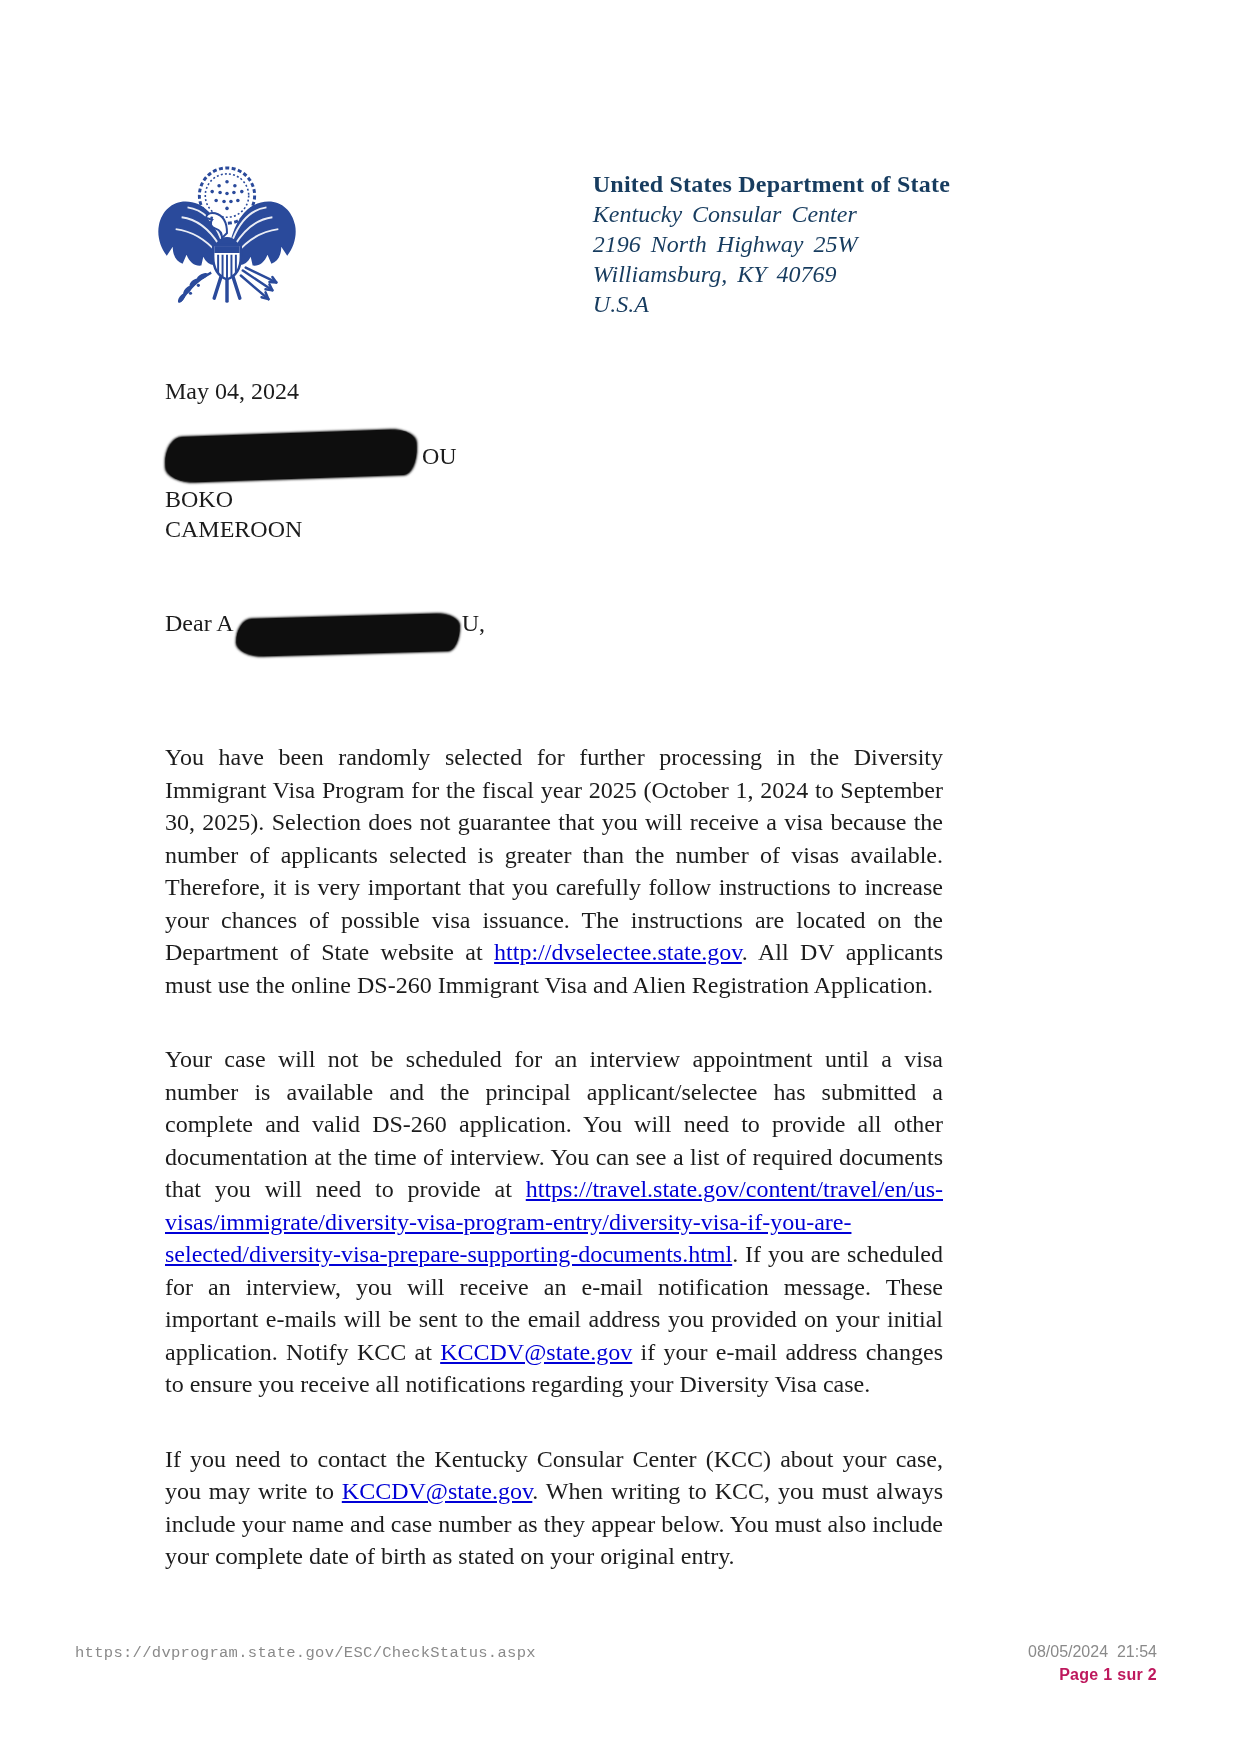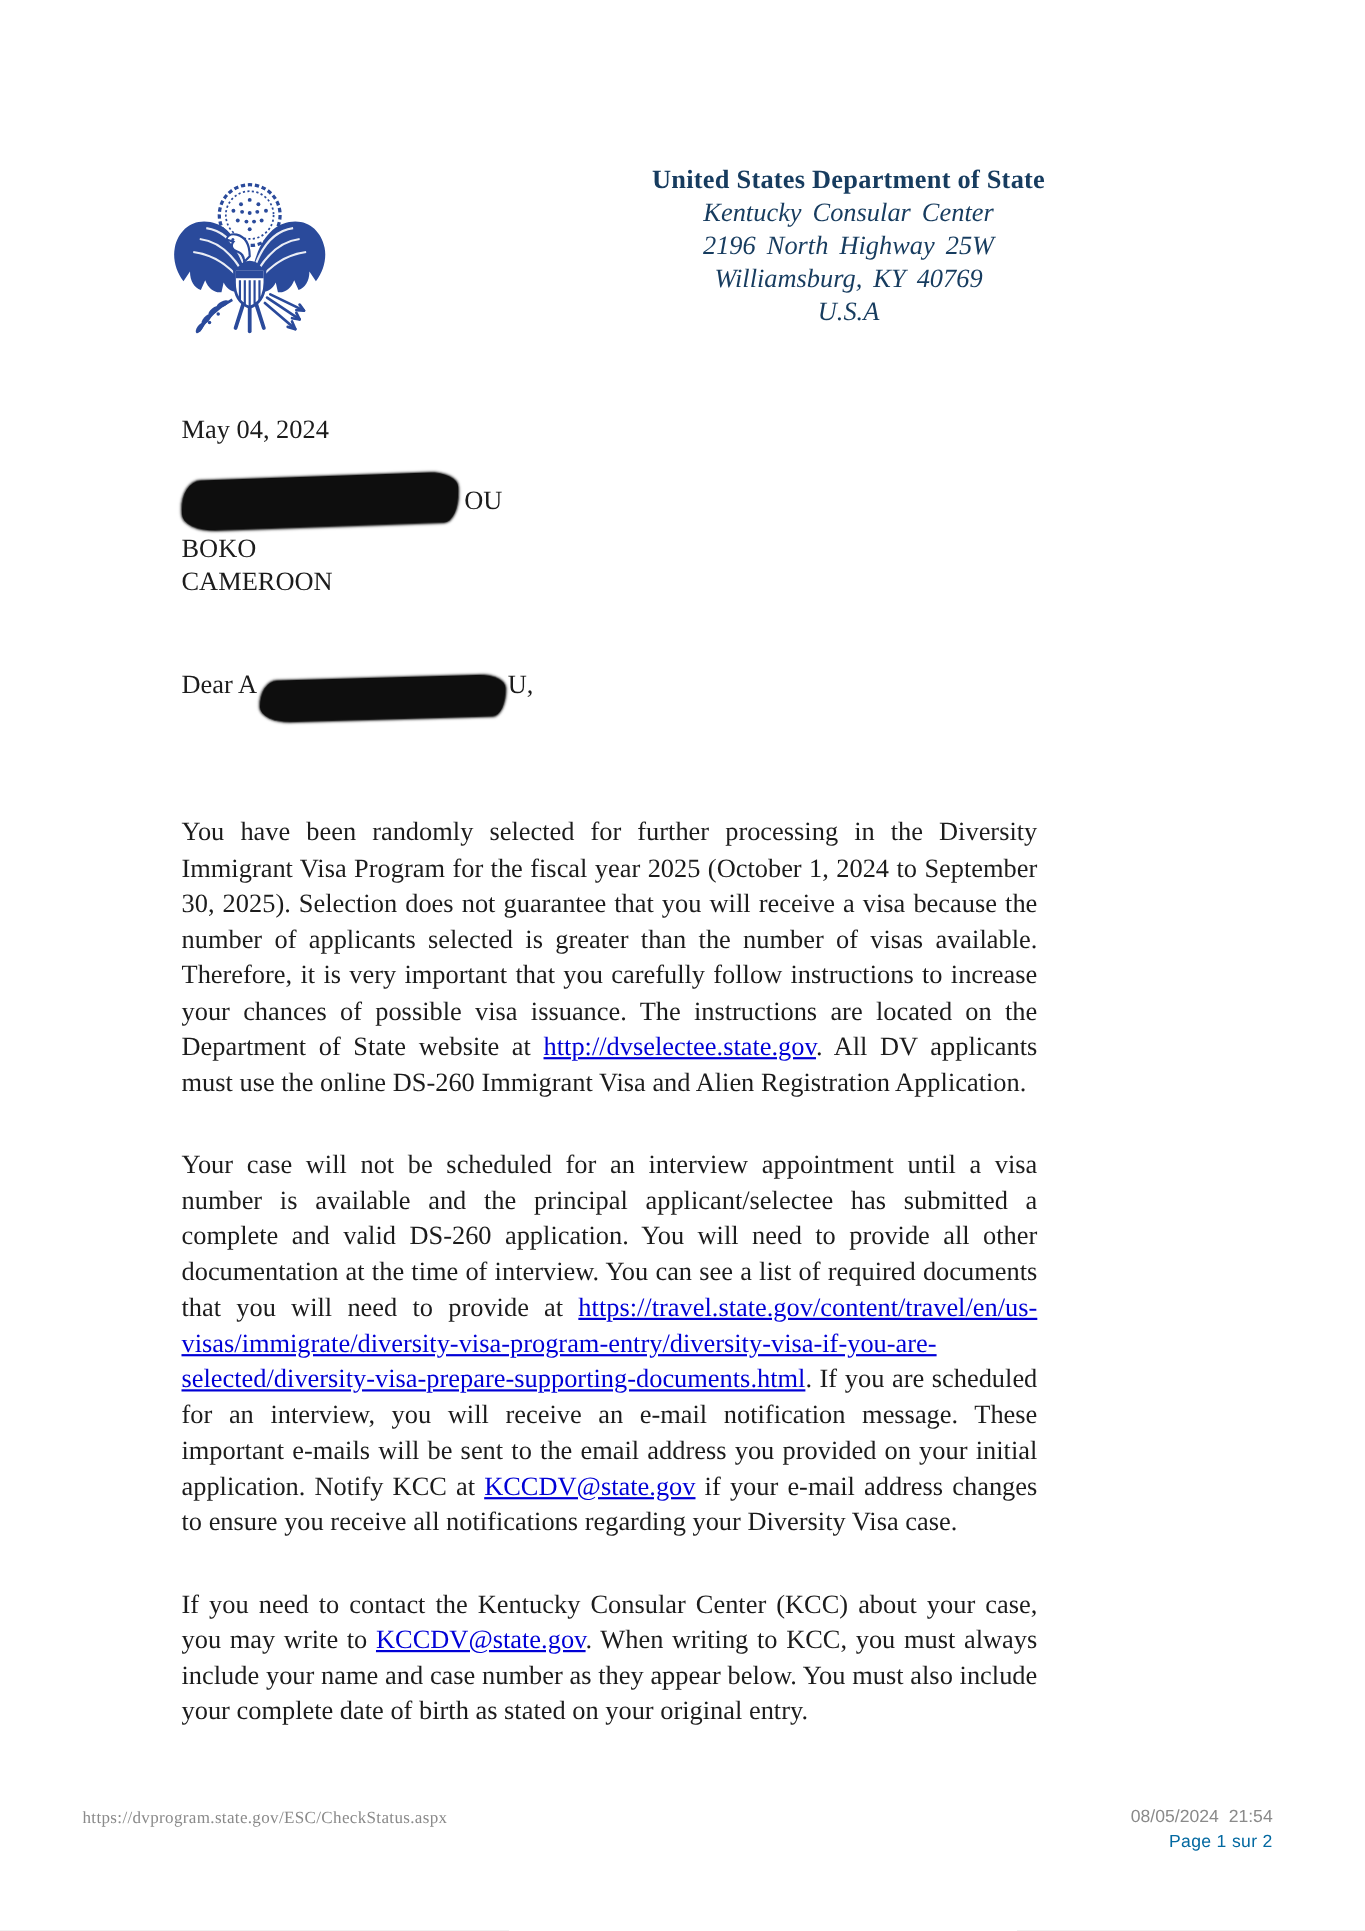--- a/index.html
+++ b/index.html
@@ -16,22 +16,22 @@
   }
 
   
   .seal {
     position: absolute;
     left: 152px; top: 162px;
     width: 150px; height: 150px;
   }
   .letterhead {
     position: absolute;
-    top: 149px; right: 291px;
-    text-align: center;
+    top: 169px; right: 291px;
+    text-align: left;
     color: #173c5f;
     line-height: 30px;
     font-size: 24px;
   }
   .letterhead .org { font-weight: bold; letter-spacing: 0.2px; }
   .letterhead .lh-line { font-style: italic; word-spacing: 4px; }
 
   
   .date-line { position: absolute; left: 165px; top: 378px; font-size: 24px; }
   .address-block { position: absolute; left: 165px; top: 428px; font-size: 24px; }
@@ -68,33 +68,33 @@
   .link {
     color: #0000d6;
     text-decoration: underline;
     overflow-wrap: anywhere;
     cursor: pointer;
   }
 
   
   .footer-url {
     position: absolute; left: 75px; top: 1644px;
-    font-family: Liberation Serif, serif;
+    font-family: Liberation Mono, monospace;
     font-size: 15.5px; letter-spacing: 0.3px;
     color: #8a8a8a;
   }
   .footer-right {
     position: absolute; right: 84px; top: 1640px;
     text-align: right;
     font-family: "Liberation Sans", "DejaVu Sans", sans-serif;
     font-size: 16px; line-height: 23px;
     color: #8a8a8a;
   }
   .footer-datetime { white-space: pre; }
-  .footer-page { font-weight: 400; color: #0369a1; letter-spacing: 0.3px; }
+  .footer-page { font-weight: 700; color: #be185d; letter-spacing: 0.3px; }
 </style>
 </head>
 <body>
 
 <div class="page">
 
   <svg class="seal" viewBox="0 0 152 152" aria-hidden="true">
 
     <g fill="none" stroke="#2a4a9b">
       <circle cx="76" cy="34" r="28" stroke-width="3" stroke-dasharray="4 2.5"></circle>

